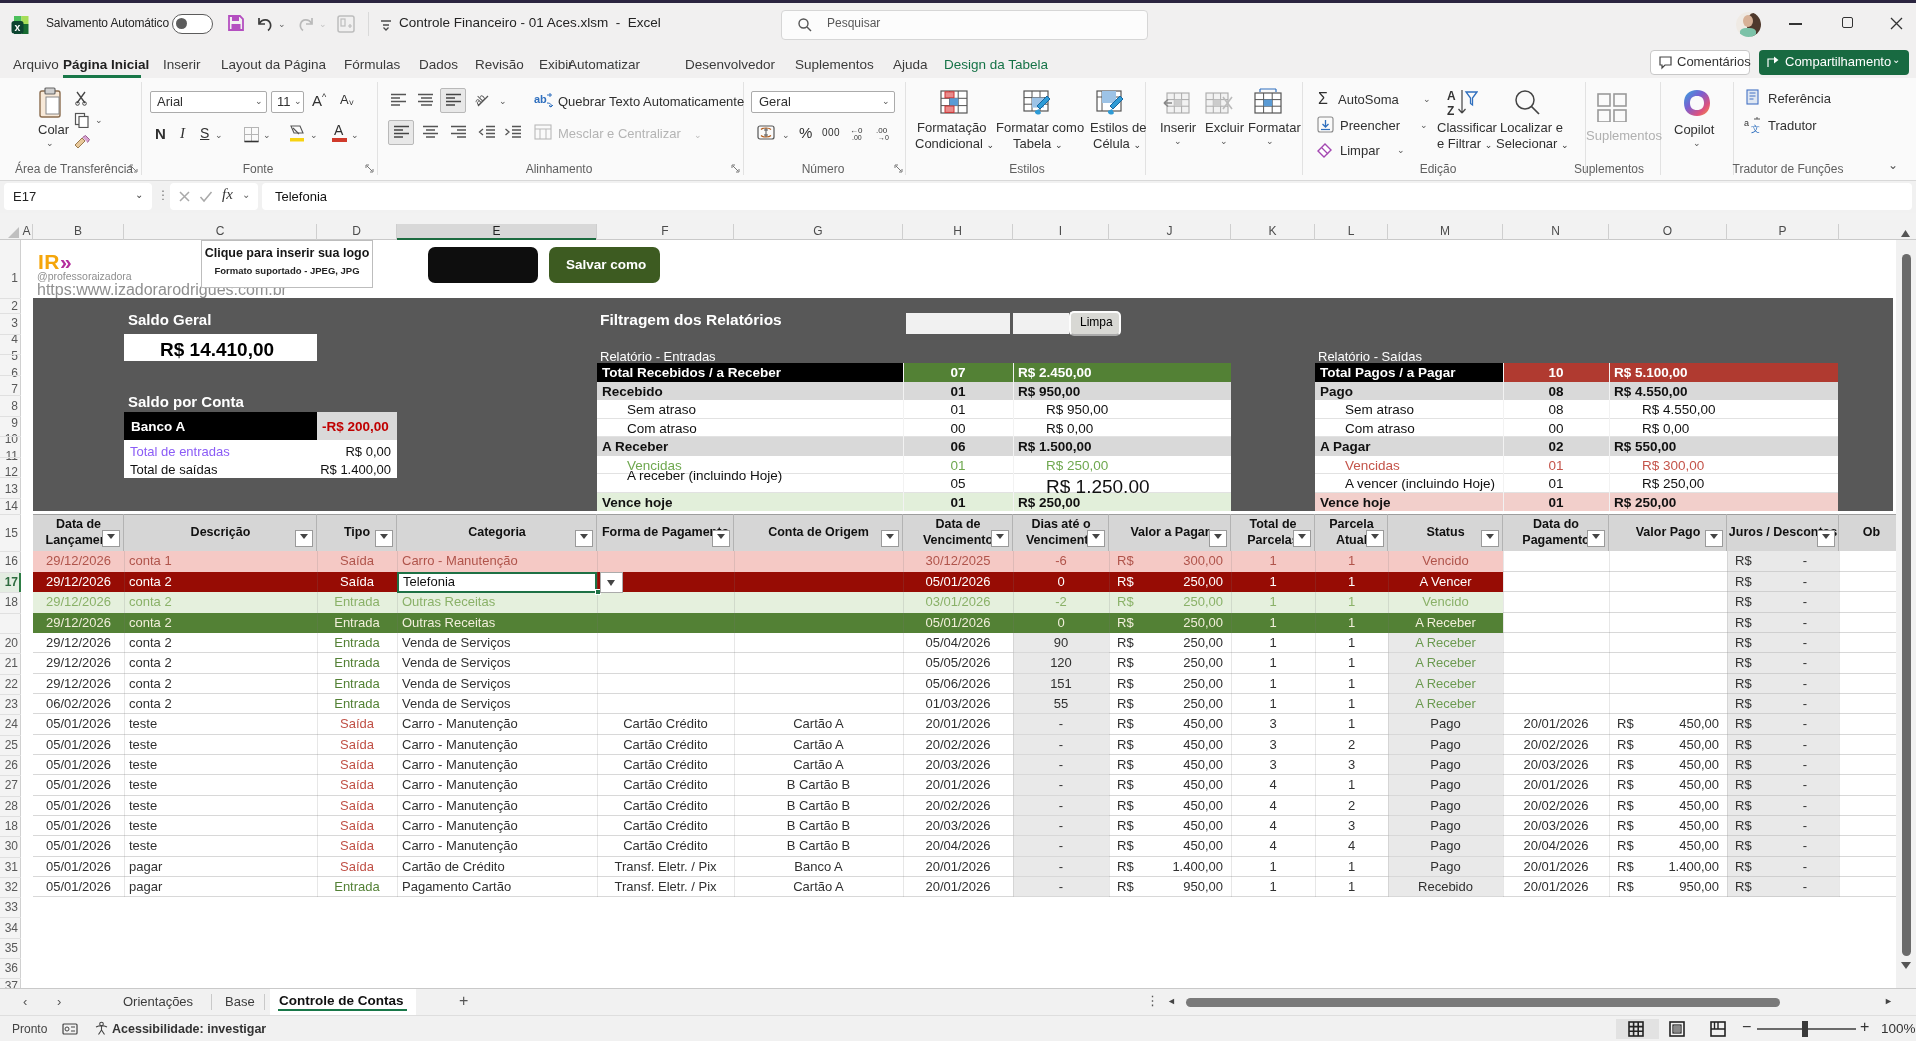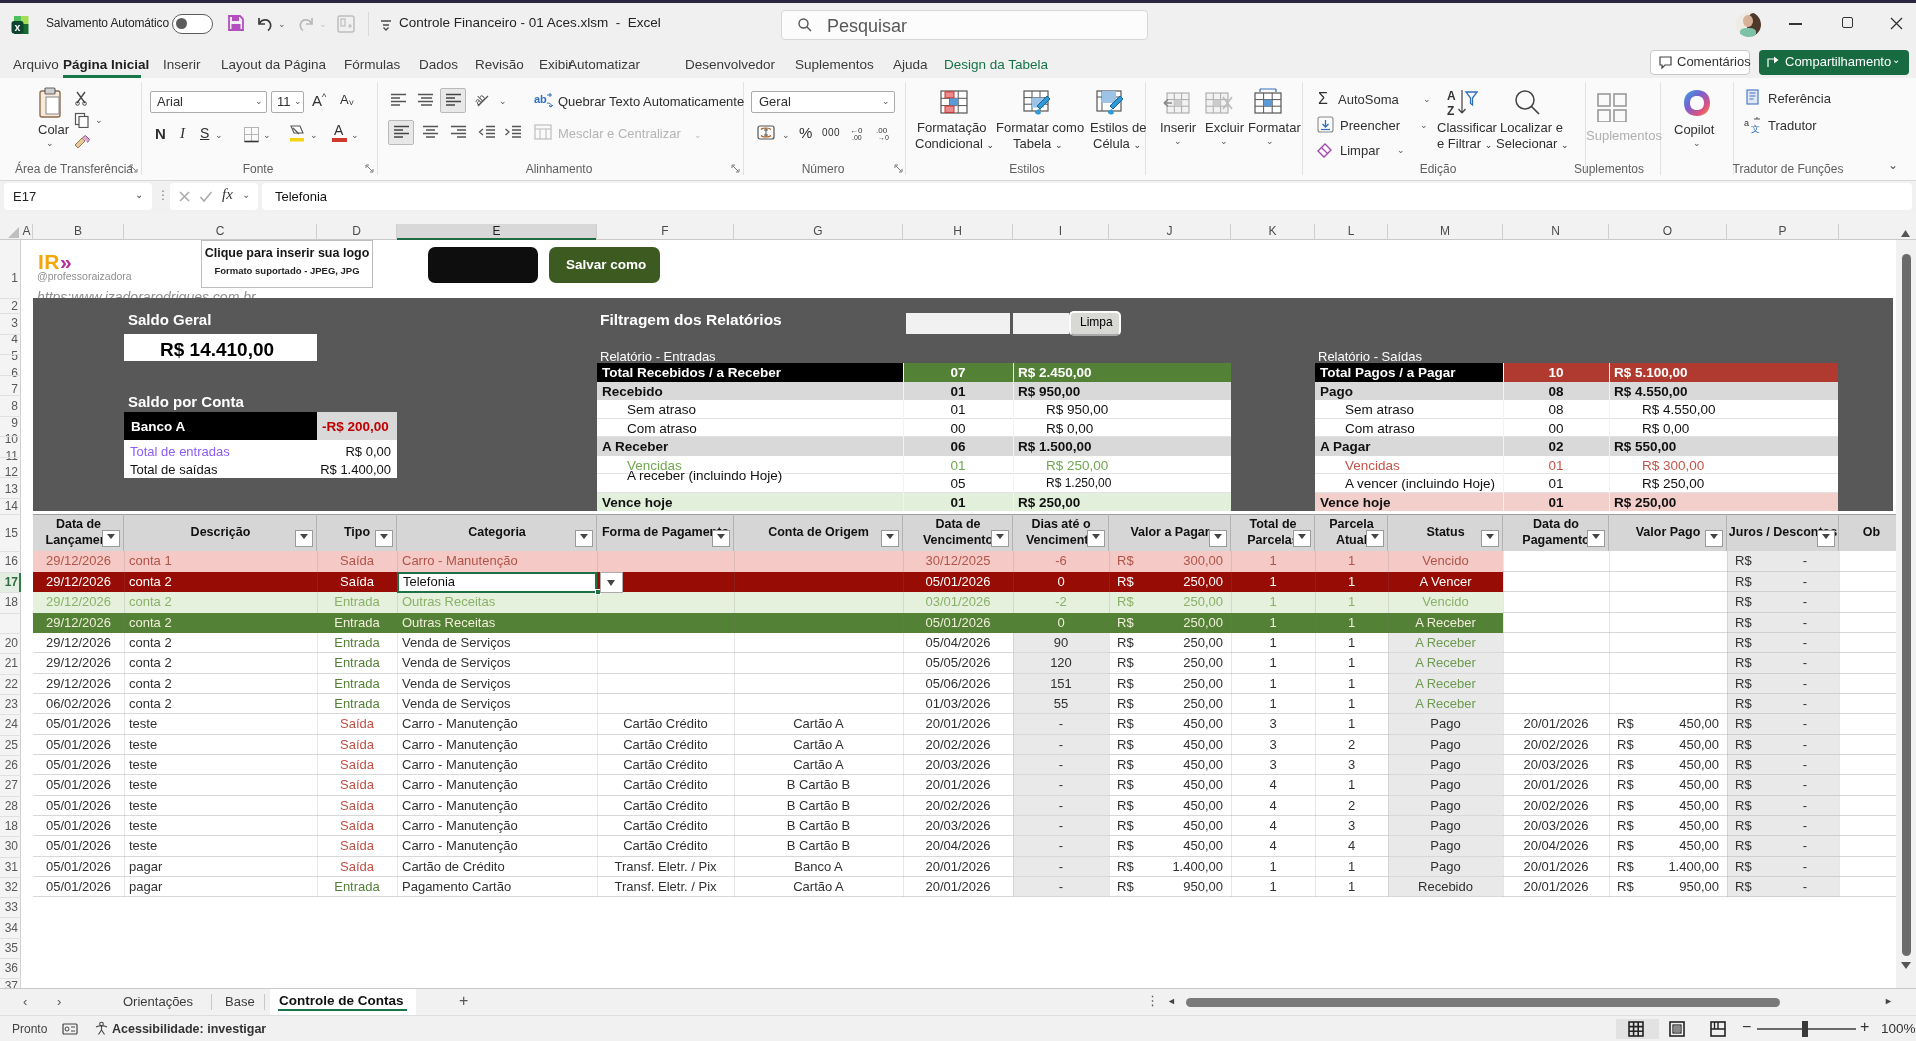--- a/index.html
+++ b/index.html
@@ -62,21 +62,21 @@
     <path d="M3 5 h10 M5 9 h6" stroke="#4a4a4a" stroke-width="1.3"></path>
     <path d="M5.5 11.5 L8 14 L10.5 11.5" fill="none" stroke="#4a4a4a" stroke-width="1.3"></path>
   </svg>
   <div class="ab tx" style="left:399px;top:12px;font-size:13.5px;color:#242424;">Controle Financeiro - 01 Aces.xlsm&nbsp;&nbsp;-&nbsp;&nbsp;Excel</div>
 
   <div class="ab" style="left:781px;top:7px;width:367px;height:30px;background:#fcfcfc;border:1px solid #d6d6d6;border-radius:4px;"></div>
   <svg class="ab" style="left:797px;top:14px;" width="16" height="16" viewBox="0 0 16 16">
     <circle cx="6.5" cy="6.5" r="4.5" fill="none" stroke="#555" stroke-width="1.4"></circle>
     <path d="M10 10 L14 14" stroke="#555" stroke-width="1.4"></path>
   </svg>
-  <div class="ab tx" style="left:827px;top:13px;font-size:18px;color:#585858;">Pesquisar</div>
+  <div class="ab tx" style="left:827px;top:13px;font-size:12px;color:#585858;">Pesquisar</div>
 
   <div class="ab" style="left:1736px;top:9px;width:25px;height:25px;border-radius:50%;overflow:hidden;background:#efeae4;">
     <div class="ab" style="left:11px;top:1px;width:14px;height:24px;background:#4e382c;border-radius:45%;"></div>
     <div class="ab" style="left:7px;top:3px;width:10px;height:12px;background:#d7b197;border-radius:50%;"></div>
     <div class="ab" style="left:4px;top:16px;width:16px;height:9px;background:#7cc2a8;border-radius:40% 40% 0 0;"></div>
   </div>
 
   <div class="ab" style="left:1789px;top:20px;width:13px;height:1.6px;background:#333;"></div>
   <div class="ab" style="left:1842px;top:14px;width:11px;height:11px;border:1.4px solid #333;border-radius:2px;"></div>
   <svg class="ab" style="left:1890px;top:14px;" width="13" height="13" viewBox="0 0 13 13">
@@ -501,21 +501,21 @@
 <div class="ab" style="left:0;top:596px;width:21px;height:1px;background:#e0e0e0;"></div>
 <div class="ab" style="left:0;top:617px;width:21px;height:1px;background:#e0e0e0;"></div>
 <div class="ab" style="left:0;top:637px;width:21px;height:1px;background:#e0e0e0;"></div>
 <div class="ab" style="left:0;top:657px;width:21px;height:1px;background:#e0e0e0;"></div>
 <div class="ab" style="left:0;top:677px;width:21px;height:1px;background:#e0e0e0;"></div>
 <div class="ab" style="left:0;top:698px;width:21px;height:1px;background:#e0e0e0;"></div>
 <div class="ab" style="left:0;top:718px;width:21px;height:1px;background:#e0e0e0;"></div>
 <div class="ab" style="left:0;top:738px;width:21px;height:1px;background:#e0e0e0;"></div>
 <div class="ab tx" style="left:38px;top:10px;font-size:21px;font-weight:bold;letter-spacing:0.5px;"><span style="color:#f5a60b;">IR</span><span style="color:#b52e9e;">»</span></div>
 <div class="ab tx" style="left:37px;top:30px;font-size:10.5px;color:#8f8f8f;">@professoraizadora</div>
-<div class="ab tx" style="left:37px;top:49px;font-size:14px;color:#8f8f8f;font-style:italic;">https:www.izadorarodrigues.com.br</div>
+<div class="ab tx" style="left:37px;top:41px;font-size:16px;color:#8f8f8f;">https:www.izadorarodrigues.com.br</div>
 <div class="ab" style="left:201px;top:0px;width:172px;height:48px;background:#fff;border:1px solid #bdbdbd;"></div>
 <div class="ab" style="left:201px;top:6px;width:172px;text-align:center;font-size:12.5px;font-weight:bold;color:#161616;white-space:nowrap;">Clique para inserir sua logo</div>
 <div class="ab" style="left:201px;top:25px;width:172px;text-align:center;font-size:9.5px;font-weight:bold;color:#222;white-space:nowrap;">Formato suportado - JPEG, JPG</div>
 <div class="ab" style="left:428px;top:7px;width:110px;height:36px;background:#0e0e0e;border-radius:7px;"></div>
 <div class="ab tx" style="left:447px;top:17px;font-size:13.5px;font-weight:bold;color:#fff;margin-top:24px;">Excluir Linha</div>
 <div class="ab" style="left:549px;top:7px;width:111px;height:36px;background:#3d5b21;border-radius:7px;"></div>
 <div class="ab tx" style="left:566px;top:17px;font-size:13.5px;font-weight:bold;color:#fff;">Salvar como</div>
 <div class="ab" style="left:33px;top:58px;width:1860px;height:213px;background:#585858;"></div>
 <div class="ab tx" style="left:128px;top:71px;font-size:15px;font-weight:bold;color:#fff;">Saldo Geral</div>
 <div class="ab" style="left:124px;top:94px;width:193px;height:27px;background:#fff;"></div>
@@ -558,21 +558,21 @@
 <div class="ab tx" style="left:602px;top:199px;font-size:13.5px;font-weight:bold;color:#111;">A Receber</div>
 <div class="ab" style="left:903px;top:199px;width:110px;text-align:center;font-size:13.5px;font-weight:bold;color:#111;">06</div>
 <div class="ab tx" style="left:1018px;top:199px;font-size:13.5px;font-weight:bold;color:#111;">R$ 1.500,00</div>
 <div class="ab" style="left:597px;top:215.5px;width:634px;height:18.5px;background:#fff;border-bottom:1px solid #e2e2e2;"></div>
 <div class="ab tx" style="left:627px;top:217.5px;font-size:13.5px;color:#6fa84f;">Vencidas</div>
 <div class="ab" style="left:903px;top:217.5px;width:110px;text-align:center;font-size:13.5px;color:#6fa84f;">01</div>
 <div class="ab tx" style="left:1046px;top:217.5px;font-size:13.5px;color:#6fa84f;">R$ 250,00</div>
 <div class="ab" style="left:597px;top:234px;width:634px;height:18.5px;background:#fff;border-bottom:1px solid #e2e2e2;"></div>
 <div class="ab tx" style="left:627px;top:228px;font-size:13.5px;color:#111;">A receber (incluindo Hoje)</div>
 <div class="ab" style="left:903px;top:236px;width:110px;text-align:center;font-size:13.5px;color:#111;">05</div>
-<div class="ab tx" style="left:1046px;top:236px;font-size:12px;color:#111;">R$ 1.250,00</div>
+<div class="ab tx" style="left:1046px;top:236px;font-size:19px;color:#111;">R$ 1.250,00</div>
 <div class="ab" style="left:597px;top:252.5px;width:634px;height:18.5px;background:#e2efda;"></div>
 <div class="ab tx" style="left:602px;top:254.5px;font-size:13.5px;font-weight:bold;color:#111;">Vence hoje</div>
 <div class="ab" style="left:903px;top:254.5px;width:110px;text-align:center;font-size:13.5px;font-weight:bold;color:#111;">01</div>
 <div class="ab tx" style="left:1018px;top:254.5px;font-size:13.5px;font-weight:bold;color:#111;">R$ 250,00</div>
 <div class="ab" style="left:903px;top:123px;width:1px;height:148px;background:#f2f2f2;"></div>
 <div class="ab" style="left:1013px;top:123px;width:1px;height:148px;background:#f2f2f2;"></div>
 <div class="ab tx" style="left:1318px;top:109px;font-size:13px;color:#fff;">Relatório - Saídas</div>
 <div class="ab tx" style="left:1318px;top:109px;font-size:13px;color:#fff;"></div>
 <div class="ab" style="left:1315px;top:123px;width:188px;height:18.5px;background:#000;"></div>
 <div class="ab" style="left:1503px;top:123px;width:106px;height:18.5px;background:#b03a30;"></div>

